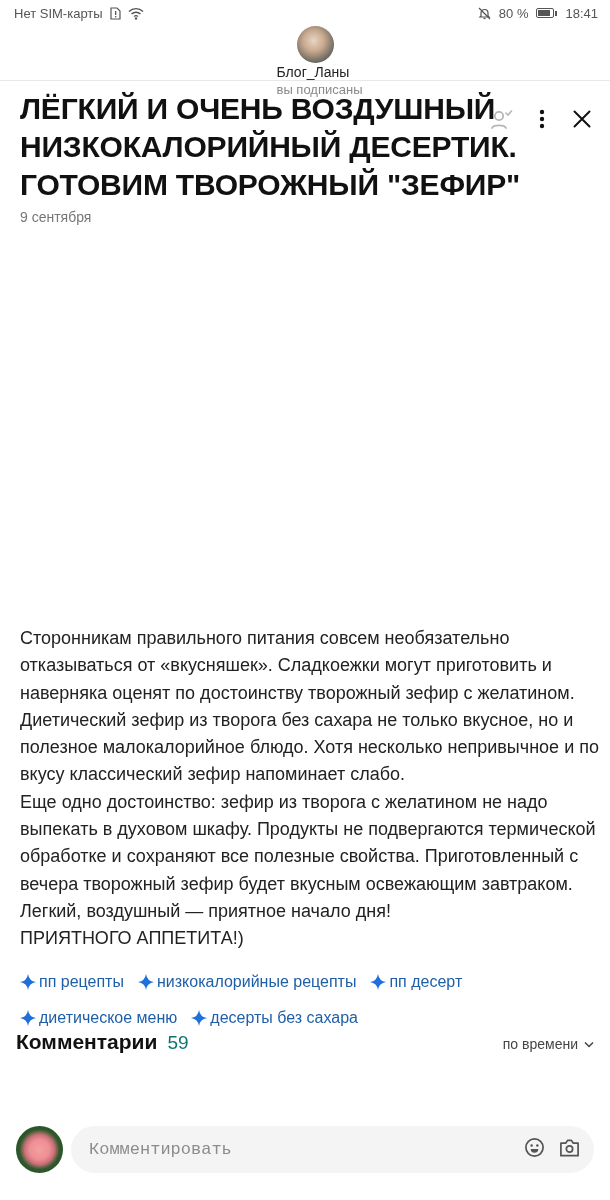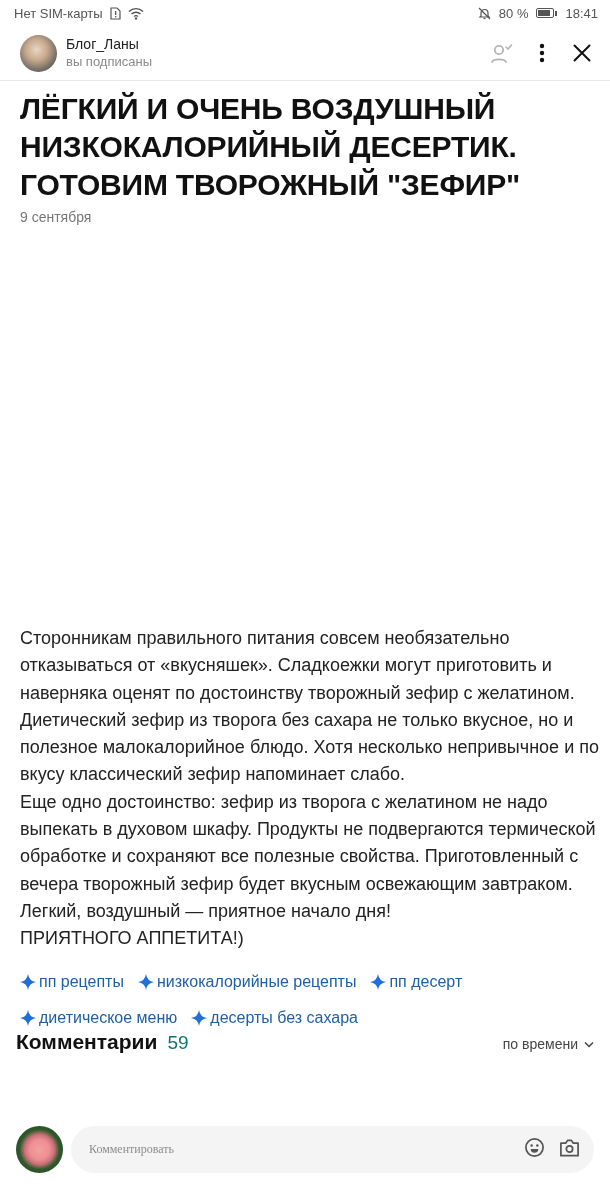--- a/index.html
+++ b/index.html
@@ -7,21 +7,21 @@
   body { font-family: "Liberation Sans", "DejaVu Sans", sans-serif; color: #000; position: relative; }
 
   .status-bar { position: absolute; top: 0; left: 0; width: 610px; height: 26px; display: flex; align-items: center; justify-content: space-between; padding: 0 12px 0 14px; font-size: 13px; color: #555; }
   .status-left, .status-right { display: flex; align-items: center; gap: 7px; }
   .status-right { gap: 8px; }
   .battery { display: inline-flex; align-items: center; }
   .battery-body { width: 18px; height: 10px; border: 1px solid #555; border-radius: 2px; padding: 1px; }
   .battery-fill { width: 80%; height: 100%; background: #555; }
   .battery-tip { width: 2px; height: 5px; background: #555; margin-left: 1px; }
 
-  .header { position: absolute; top: 26px; left: 0; width: 610px; height: 55px; display: flex; align-items: center; border-bottom: 1px solid #e8e8e8; padding-left: 20px; }
+  .header { position: absolute; top: 26px; left: 0; width: 610px; height: 55px; display: flex; align-items: center; border-bottom: 1px solid #e8e8e8; padding-left: 20px; flex-direction: column; }
   .avatar { width: 37px; height: 37px; border-radius: 50%; background: radial-gradient(circle at 45% 40%, #e9d6c4 0%, #c8a98e 35%, #6d6a62 70%, #3e4a48 100%); flex-shrink: 0; }
   .author { margin-left: 9px; display: flex; flex-direction: column; }
   .author-name { font-size: 14px; color: #222; line-height: 18px; }
   .author-sub { font-size: 13px; color: #8a8a8a; line-height: 18px; }
   .header-actions { margin-left: auto; display: flex; align-items: center; }
   .icon-btn { width: 40px; height: 40px; display: flex; align-items: center; justify-content: center; }
 
   .title { position: absolute; top: 90px; left: 20px; width: 575px; font-size: 30px; font-weight: 700; line-height: 38px; letter-spacing: -0.2px; color: #111; }
   .date { position: absolute; top: 209px; left: 20px; font-size: 14px; color: #777; }
 
@@ -36,21 +36,21 @@
 
   .comments-head { position: absolute; top: 1030px; left: 16px; width: 578px; display: flex; align-items: baseline; }
   .comments-title { font-size: 21px; font-weight: 700; color: #111; }
   .comments-count { font-size: 19px; color: #0f766e; margin-left: 10px; }
   .sort { margin-left: auto; display: flex; align-items: center; font-size: 14px; color: #444; }
   .sort svg { margin-left: 6px; }
 
   .comment-row { position: absolute; top: 1126px; left: 16px; width: 578px; display: flex; align-items: center; }
   .my-avatar { width: 47px; height: 47px; border-radius: 50%; background: radial-gradient(circle at 50% 50%, #f3a0a0 0%, #ee8e93 30%, #c87078 45%, #2f5a2c 60%, #1d3d1c 100%); flex-shrink: 0; }
   .comment-input { margin-left: 8px; flex: 1; height: 47px; border-radius: 24px; background: #f4f4f4; display: flex; align-items: center; padding: 0 14px 0 18px; }
-  .comment-input input { flex: 1; border: none; background: transparent; font-family: Liberation Serif, serif; font-size: 12px; color: #4d7c0f; outline: none; }
+  .comment-input input { flex: 1; border: none; background: transparent; font-family: Liberation Mono, monospace; font-size: 17px; color: #4d7c0f; outline: none; }
   .comment-input input::placeholder { color: #8c8c8c; }
   .comment-icons { display: flex; align-items: center; gap: 14px; }
 </style>
 </head>
 <body>
 
 <div class="status-bar">
   <div class="status-left">
     <span>Нет SIM-карты</span>
     <svg width="11" height="13" viewBox="0 0 11 13">

